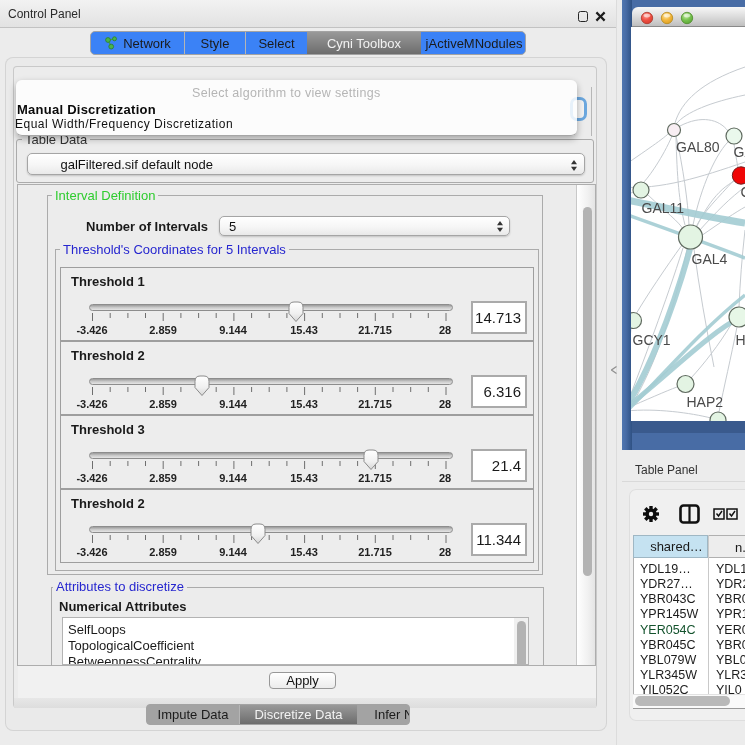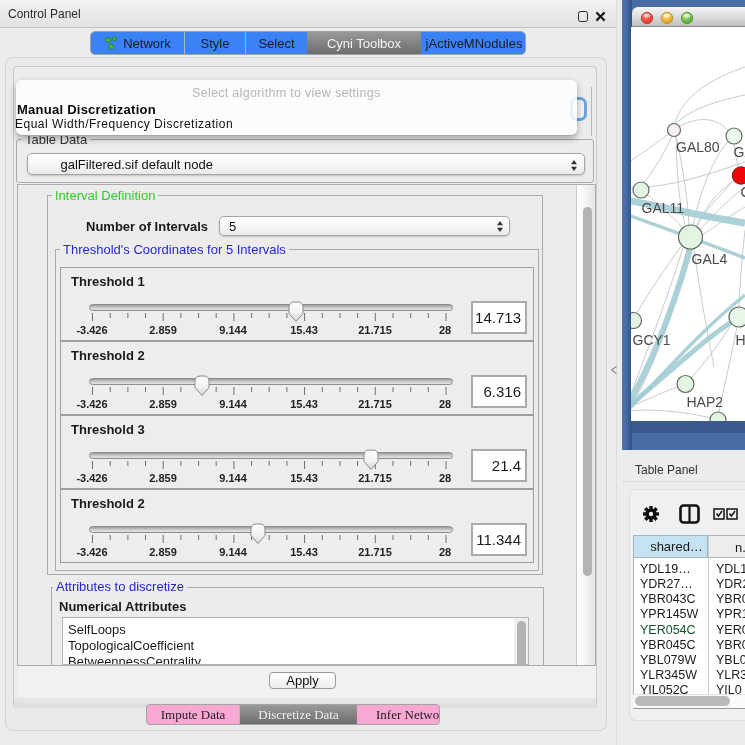--- a/index.html
+++ b/index.html
@@ -273,21 +273,21 @@
 TopologicalCoefficient
 BetweennessCentrality</div>
  <div style="position:absolute;right:0;top:0;width:14px;height:48px;background:#f0f0f0;"></div>
  <div style="position:absolute;right:2.5px;top:3px;width:9px;height:60px;background:#b3b3b3;border-radius:4.5px;"></div>
 </div>
 
 <div class="abs" style="left:18px;top:666px;width:578px;height:32px;background:#f1f1f1;"></div>
 <div class="abs" style="left:269px;top:672px;width:67px;height:17px;border:1px solid #989898;border-radius:4px;box-sizing:border-box;background:linear-gradient(180deg,#ffffff,#ececec);display:flex;align-items:center;justify-content:center;font-size:13px;color:#111;">Apply</div>
 <div class="abs" style="left:14px;top:698px;width:582px;height:10px;background:linear-gradient(180deg,#e7e7e7,#dddddd);"></div>
 
-<div class="abs" style="left:146px;top:704px;width:294px;height:21px;background:#f9a8d4;border:1px solid #a3a3a3;border-radius:4px;box-sizing:border-box;overflow:hidden;font-family:Liberation Serif, serif;">
+<div class="abs" style="left:146px;top:704px;width:264px;height:21px;background:#a3a3a3;border:1px solid #a3a3a3;border-radius:4px;box-sizing:border-box;overflow:hidden;">
  <div class="seg" style="left:0;width:92px;">Impute Data</div>
  <div class="segdiv" style="left:92px;"></div>
  <div class="seg segdark" style="left:93px;width:117px;">Discretize Data</div>
  <div class="seg" style="left:210px;width:112px;">Infer Network</div>
 </div>
 <div class="abs" style="left:616px;top:0;width:1px;height:745px;background:#dcdcdc;"></div>
 <svg class="abs" style="left:611px;top:366px;" width="6" height="8" viewBox="0 0 6 8">
       <path d="M5.5 0.5 L0.5 4 L5.5 7.5" fill="none" stroke="#909090" stroke-width="1.2"></path>
     </svg>
 

